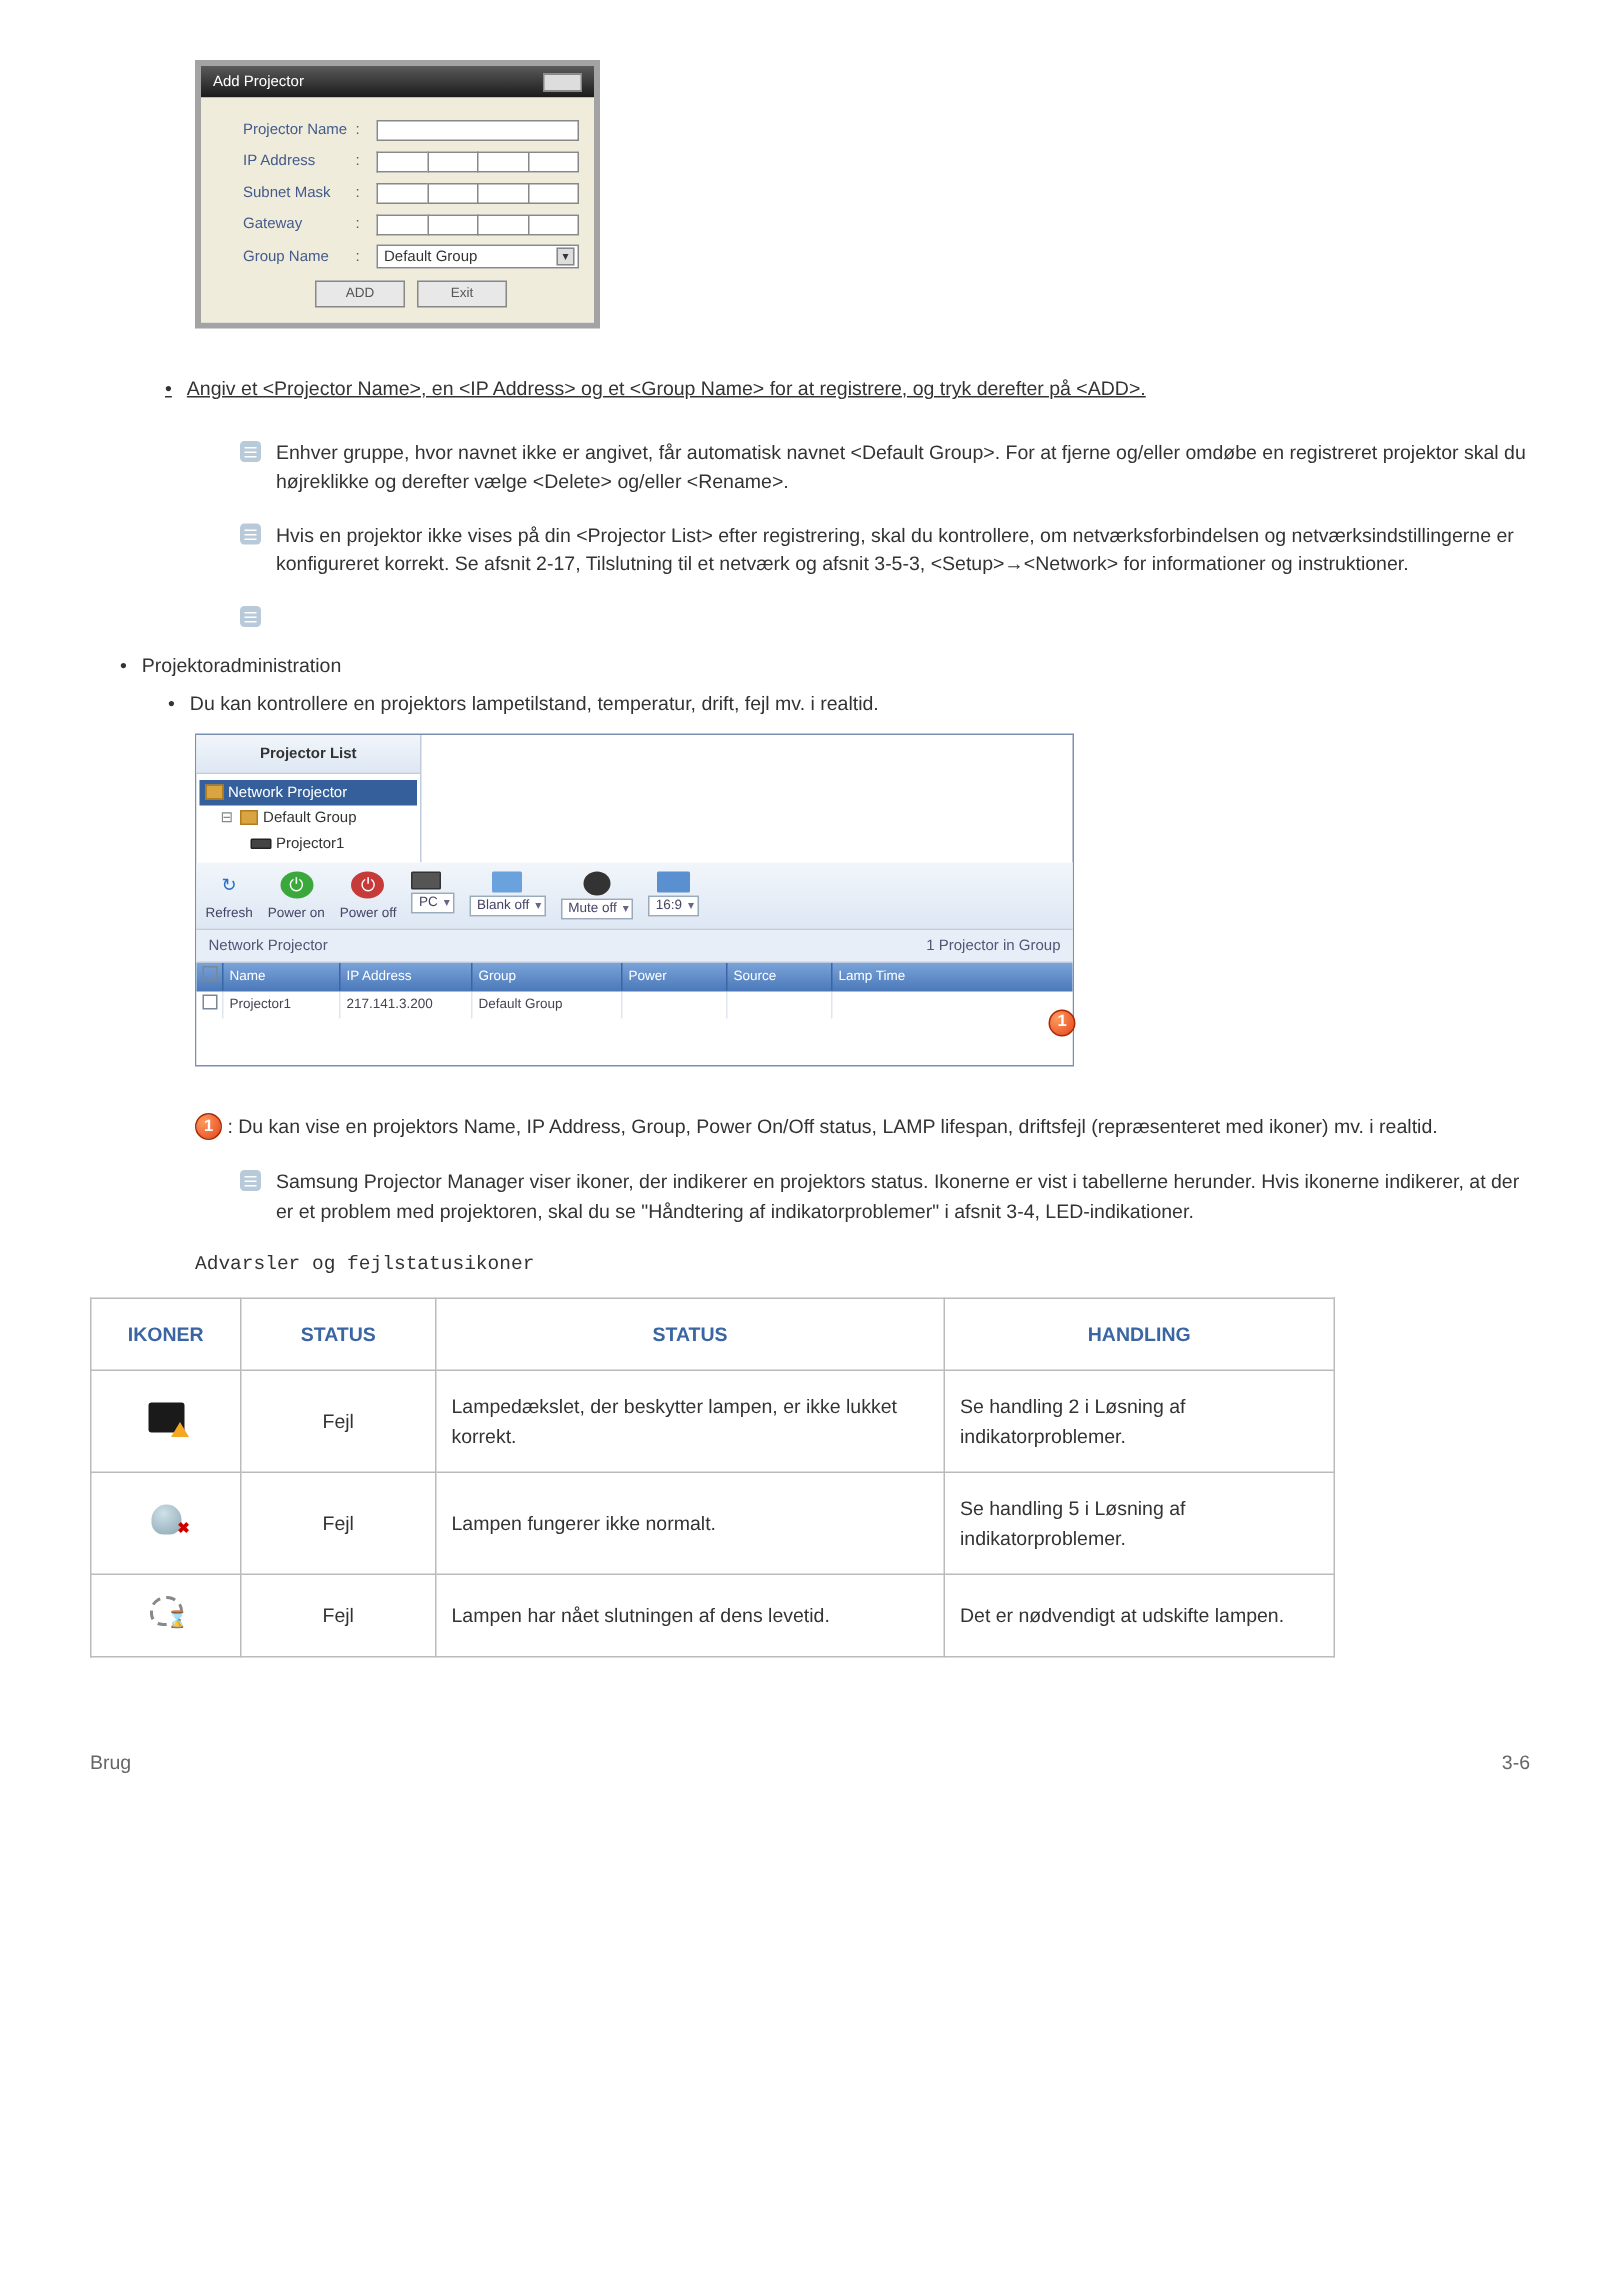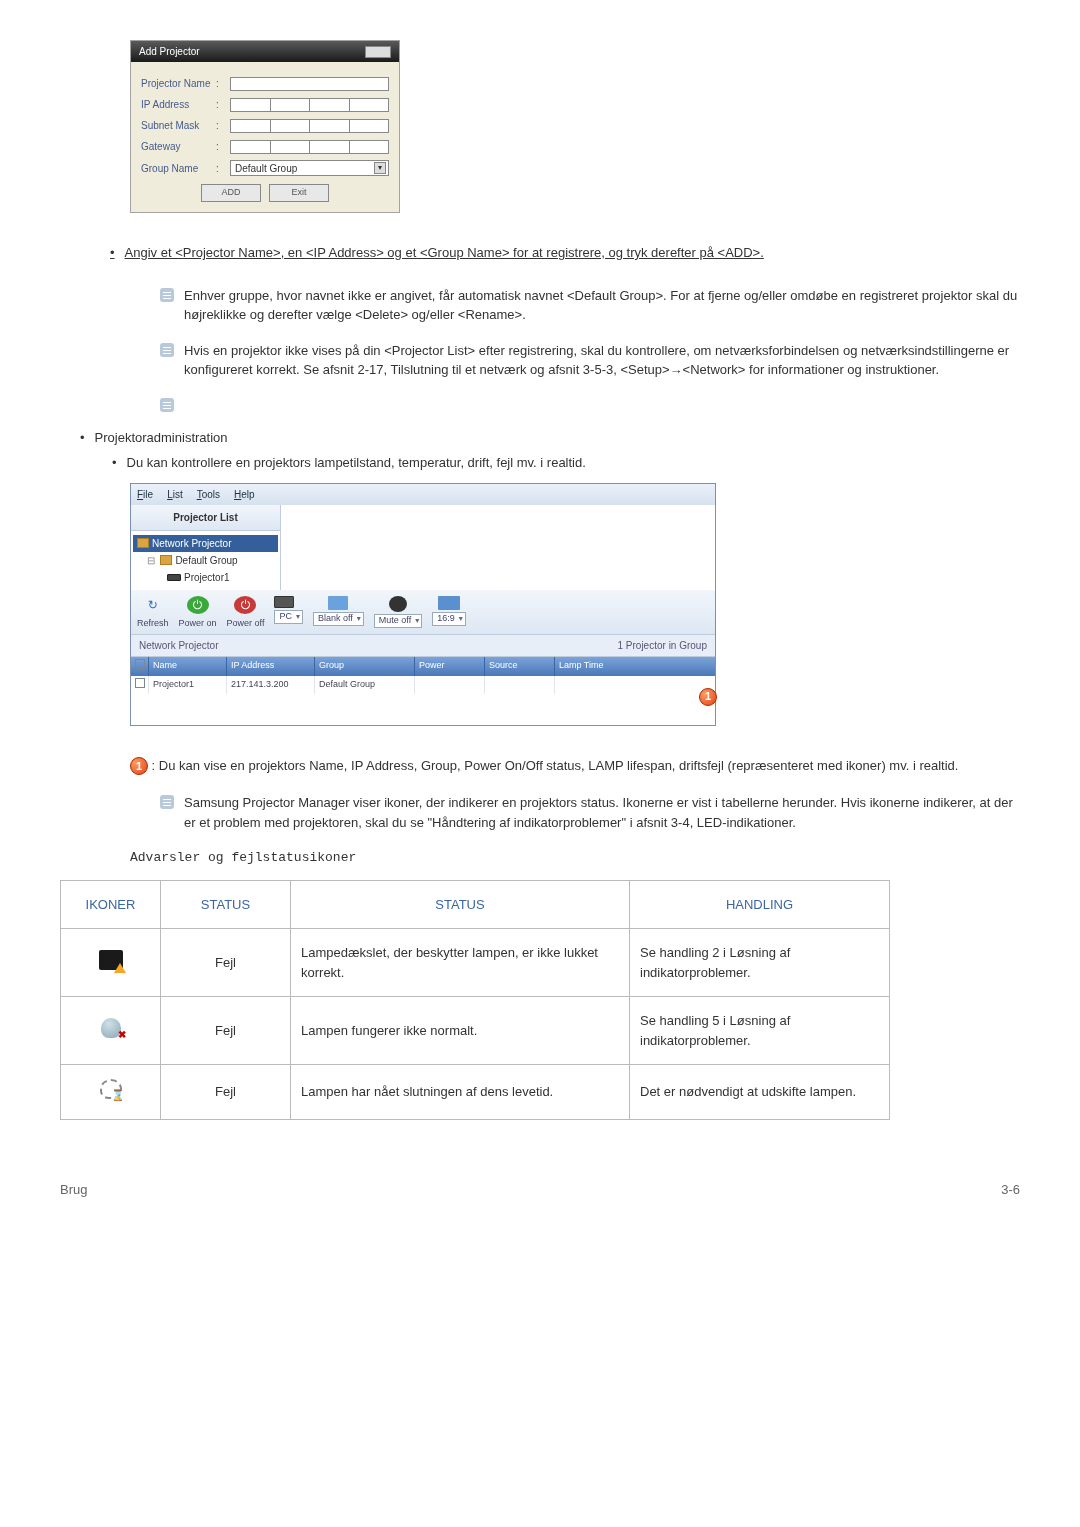--- a/index.html
+++ b/index.html
@@ -9,42 +9,42 @@
       color: #333;
       font-size: 13px;
       line-height: 1.5;
       padding: 40px 60px 20px 60px;
       width: 1080px;
     }
 
     
     .dialog {
       width: 270px;
-      border: 1px solid #a3a3a3;
+      border: 4px solid #a3a3a3;
       margin-left: 70px;
       margin-bottom: 30px;
       font-size: 10px;
     }
     .dialog-title {
       background: linear-gradient(#5a5a5a, #1a1a1a);
       color: #fff;
       padding: 3px 8px;
       font-size: 10px;
       display: flex;
       justify-content: space-between;
       align-items: center;
     }
     .dialog-close {
       width: 26px;
       height: 12px;
       border: 1px solid #888;
       background: #ddd;
     }
     .dialog-body {
-      padding: 14px 10px 10px 10px;
+      padding: 14px 10px 10px 28px;
       background: #f0ecdc;
     }
     .dlg-row {
       display: flex;
       align-items: center;
       margin-bottom: 6px;
     }
     .dlg-label {
       width: 75px;
       color: #435b8c;
@@ -246,21 +246,21 @@
       font-size:13px;
     }
     table.status th, table.status td {
       border:1px solid #bbb;
       padding:14px 10px;
       text-align:left;
       vertical-align:middle;
     }
     table.status th {
       color:#3a66a3;
-      font-weight:normal;
+      font-weight:bold;
       text-align:center;
       background:#fff;
     }
     table.status td.icon-cell, table.status td.status-cell { text-align:center;}
     .ic { width:24px;height:20px;display:inline-block;position:relative;}
     .ic-lamp { background:#1a1a1a;border-radius:2px;}
     .ic-lamp::after{content:"";position:absolute;right:-3px;bottom:-3px;width:0;height:0;border-left:6px solid transparent;border-right:6px solid transparent;border-bottom:10px solid #f5a623;}
     .ic-bulb { background:radial-gradient(circle at 40% 30%,#cfe0e8,#8aa6b2);border-radius:50% 50% 40% 40%;width:20px;height:20px;}
     .ic-bulb::after{content:"✖";position:absolute;right:-6px;bottom:-4px;color:#c00;font-size:10px;font-weight:bold;}
     .ic-end { width:22px;height:20px;border:2px dashed #888;border-radius:50% 50% 40% 40%;}
@@ -344,26 +344,20 @@
   <div>Hvis en projektor ikke vises på din &lt;Projector List&gt; efter registrering, skal du kontrollere, om netværksforbindelsen og netværksindstillingerne er konfigureret korrekt. Se afsnit 2-17, Tilslutning til et netværk og afsnit 3-5-3, &lt;Setup&gt;→&lt;Network&gt; for informationer og instruktioner.</div>
 </div>
 <div class="note-block">
   <span class="note-icon"></span>
 </div>
 
 <p class="section-bullet">Projektoradministration</p>
 <p class="sub-bullet">Du kan kontrollere en projektors lampetilstand, temperatur, drift, fejl mv. i realtid.</p>
 
 <div class="pmwin">
-  <div class="pmwin-menu">
-    <span>File</span>
-    <span>List</span>
-    <span>Tools</span>
-    <span>Help</span>
-  </div>
   <div class="pmwin-body">
     <div class="pmwin-side">
       <div class="pmwin-side-hdr">Projector List</div>
       <div class="pmwin-tree">
         <div class="tree-item sel">
           <span class="ticon"></span>
           <span>Network Projector</span>
         </div>
         <div class="tree-item" style="padding-left:14px;">
           <span style="color:#888;margin-right:2px;">⊟</span>

